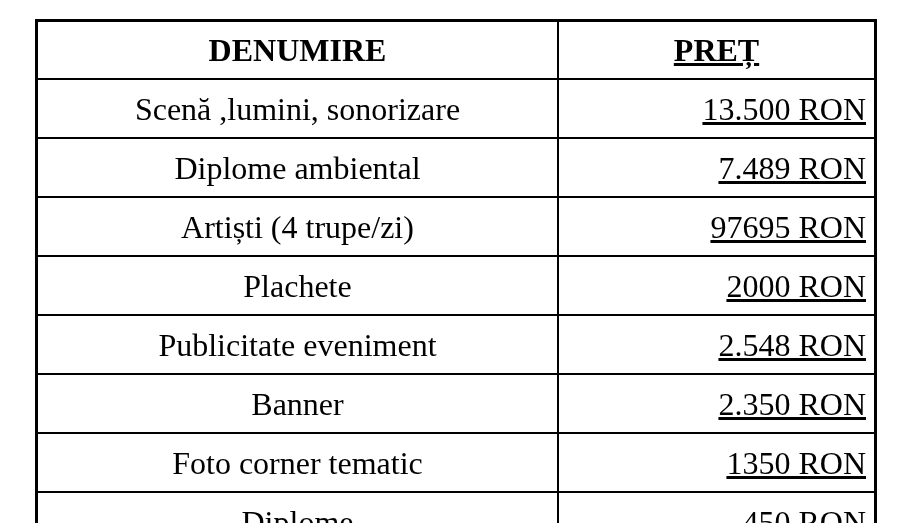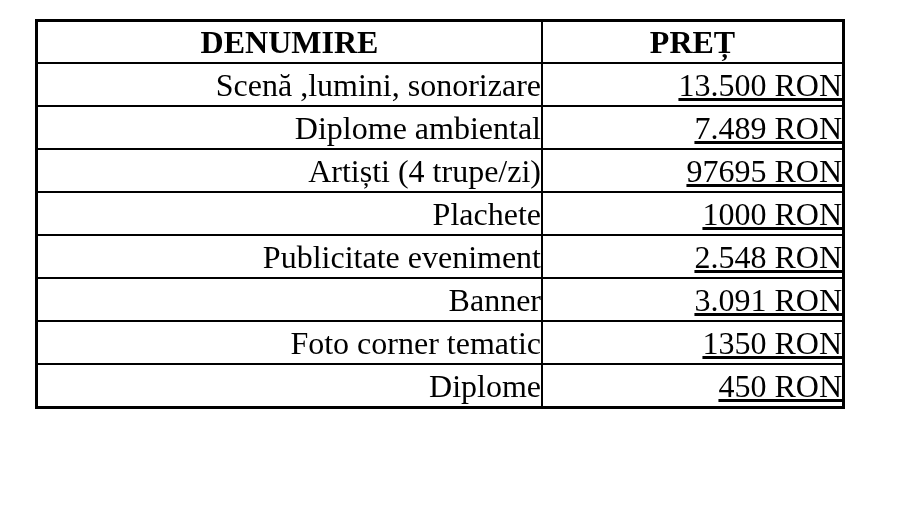--- a/index.html
+++ b/index.html
@@ -24,34 +24,34 @@
     border-collapse: collapse;
     table-layout: fixed;
     border: 3px solid #000000;
   }
   .price-table th,
   .price-table td {
     border: 2px solid #000000;
     font-size: 32px;
     line-height: 1.0;
     height: 41px;
-    padding: 0;
+    padding: 8px;
     white-space: nowrap;
     overflow: hidden;
     vertical-align: middle;
   }
   .col-name  { width: 503px; }
-  .col-price { width: 299px; }
+  .col-price { width: 299px; text-decoration: underline; }
   .price-table th {
     font-weight: bold;
     text-align: center;
     height: 40px;
   }
   .cell-name {
-    text-align: right;
+    text-align: center;
     padding-left: 13px;
   }
   .cell-price {
     text-align: right;
     padding-right: 9px;
     text-decoration: underline;
   }
   .total-row td {
     font-weight: bold;
     height: 43px;
@@ -83,29 +83,29 @@
       <tr>
         <td class="cell-name">Diplome ambiental</td>
         <td class="cell-price">7.489 RON</td>
       </tr>
       <tr>
         <td class="cell-name">Artiști (4 trupe/zi)</td>
         <td class="cell-price">97695 RON</td>
       </tr>
       <tr>
         <td class="cell-name">Plachete</td>
-        <td class="cell-price">1000 RON</td>
+        <td class="cell-price">2000 RON</td>
       </tr>
       <tr>
         <td class="cell-name">Publicitate eveniment</td>
         <td class="cell-price">2.548 RON</td>
       </tr>
       <tr>
         <td class="cell-name">Banner</td>
-        <td class="cell-price">3.091 RON</td>
+        <td class="cell-price">2.350 RON</td>
       </tr>
       <tr>
         <td class="cell-name">Foto corner tematic</td>
         <td class="cell-price">1350 RON</td>
       </tr>
       <tr>
         <td class="cell-name">Diplome</td>
         <td class="cell-price">450 RON</td>
       </tr>
     </tbody>

